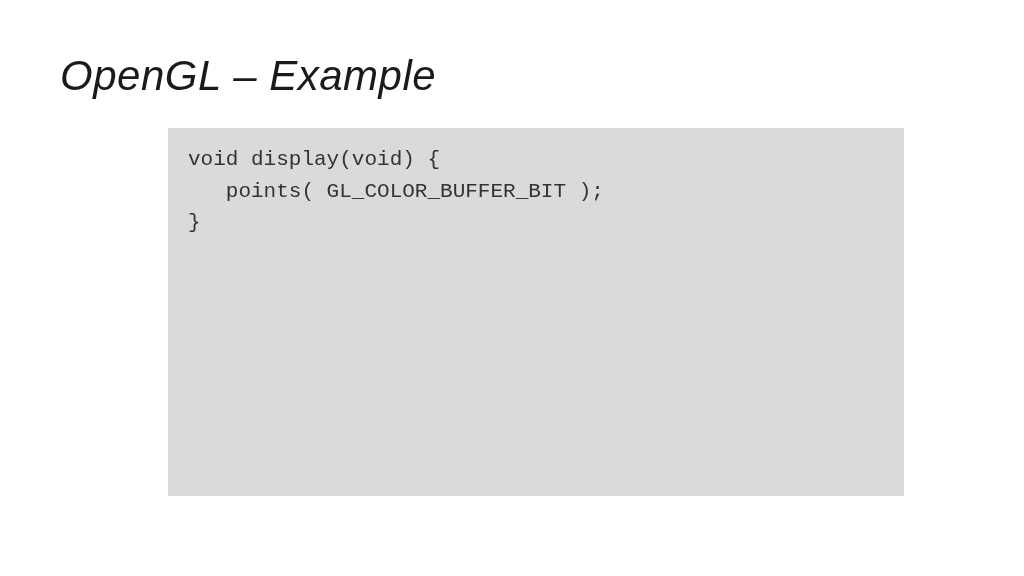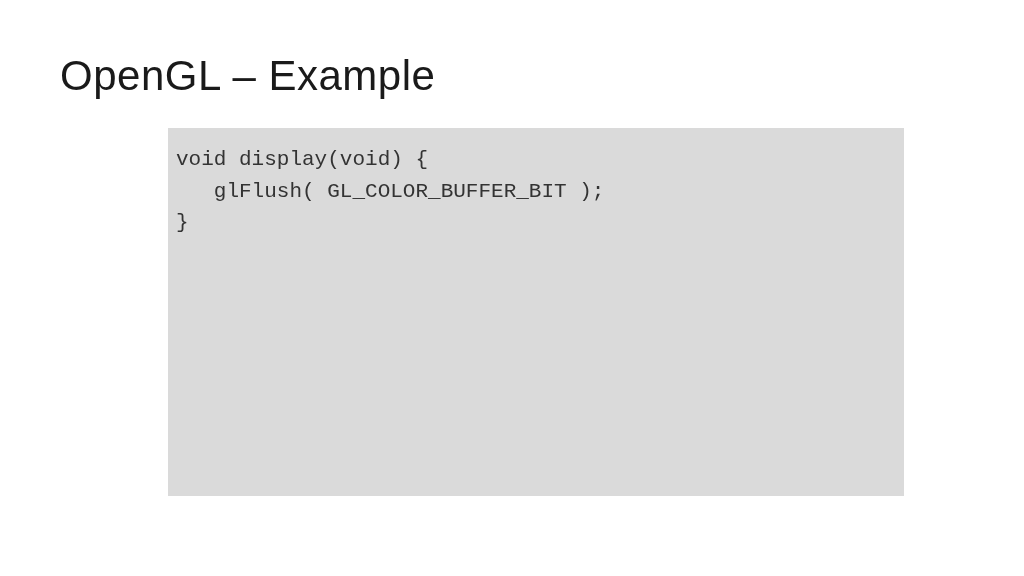--- a/index.html
+++ b/index.html
@@ -14,39 +14,40 @@
       width: 100%;
       height: 100%;
       padding: 52px 60px 40px 60px;
     }
     .title {
       font-size: 42px;
       font-weight: 300;
       color: #1a1a1a;
       letter-spacing: 0.5px;
       margin-bottom: 28px;
+      font-style: italic;
     }
     .code-block {
       margin-left: 108px;
       margin-right: 60px;
       background: #dadada;
-      padding: 16px 20px 16px 8px;
+      padding: 16px 20px 16px 20px;
       height: 368px;
     }
     .code-line {
       font-family: "Consolas", "Courier New", monospace;
       font-size: 21px;
       line-height: 1.5;
       color: #333333;
       white-space: pre;
     }
   </style>
 </head>
 <body>
 
 <div class="slide">
   <h1 class="title">OpenGL – Example</h1>
   <div class="code-block">
     <div class="code-line">void display(void) {</div>
-    <div class="code-line">   glFlush( GL_COLOR_BUFFER_BIT );</div>
+    <div class="code-line">   points( GL_COLOR_BUFFER_BIT );</div>
     <div class="code-line">}</div>
   </div>
 </div>
 
 </body></html>

